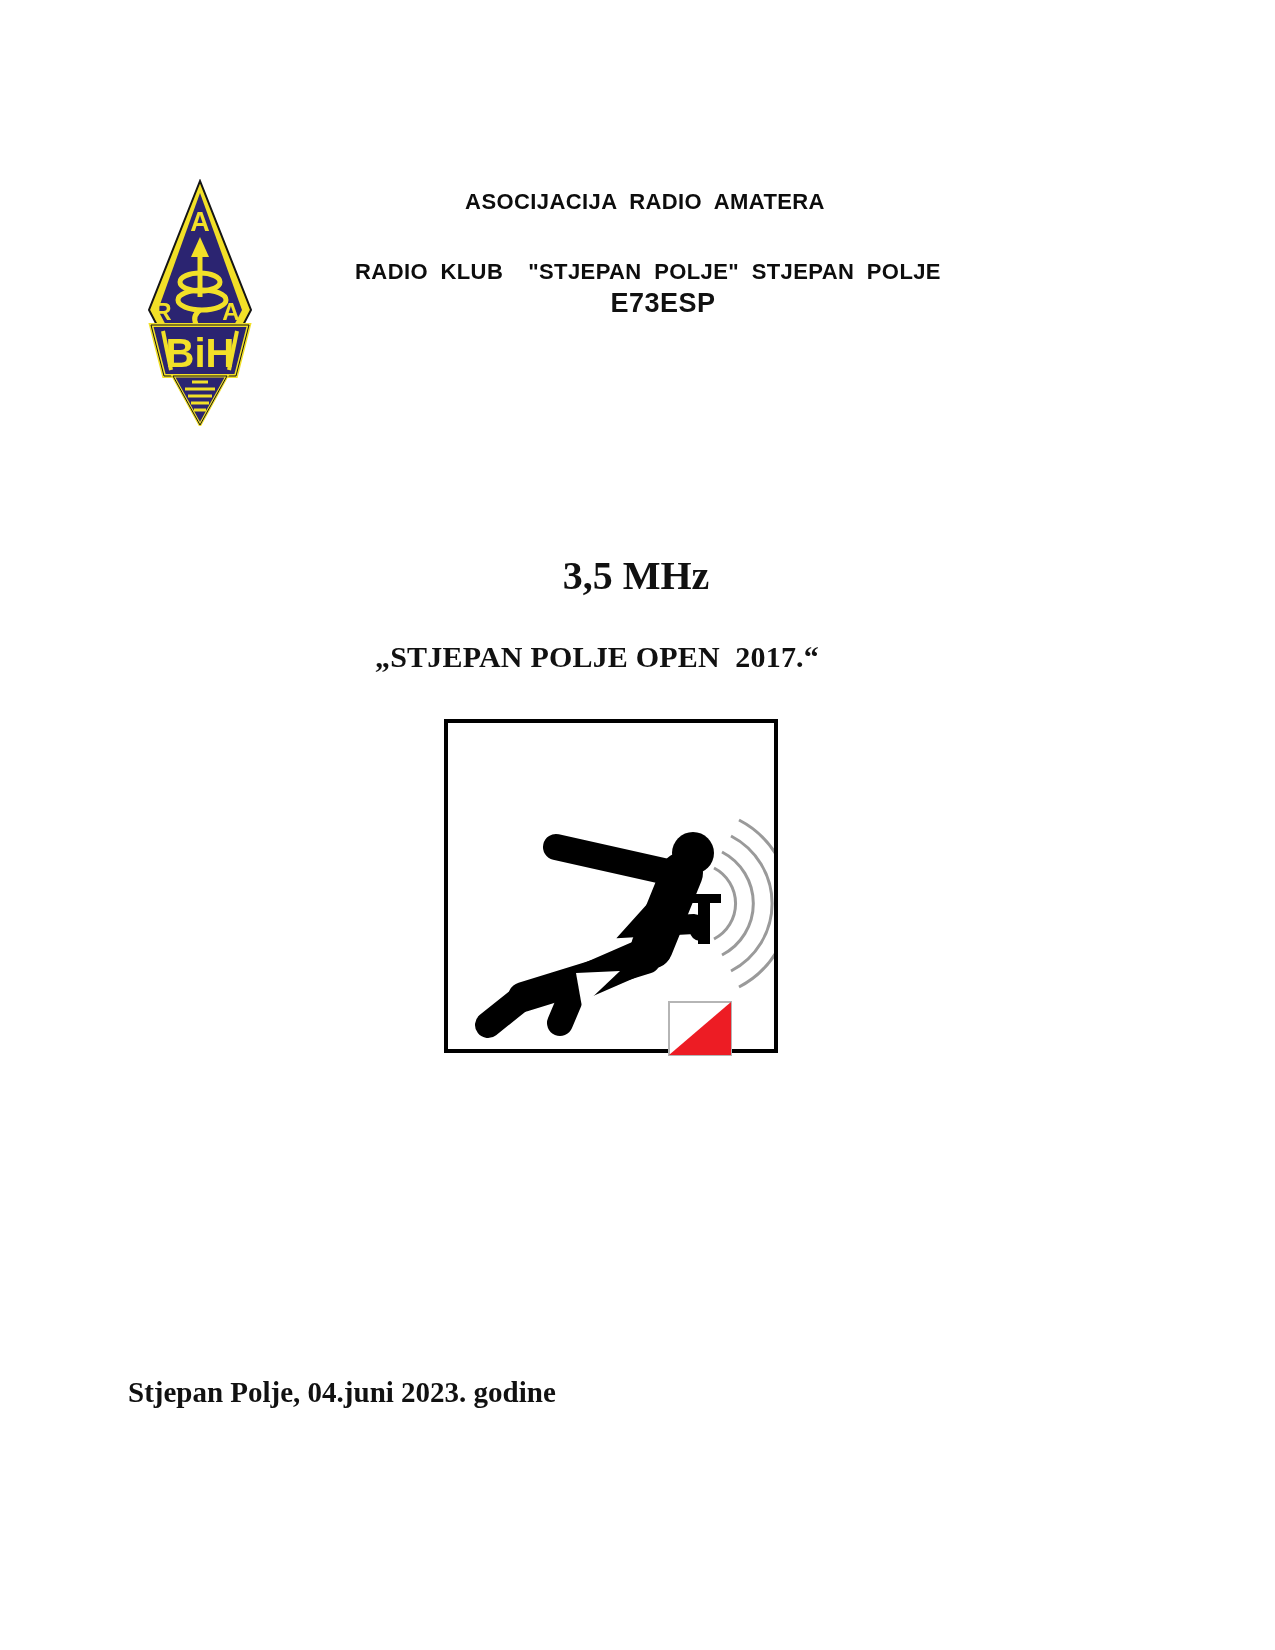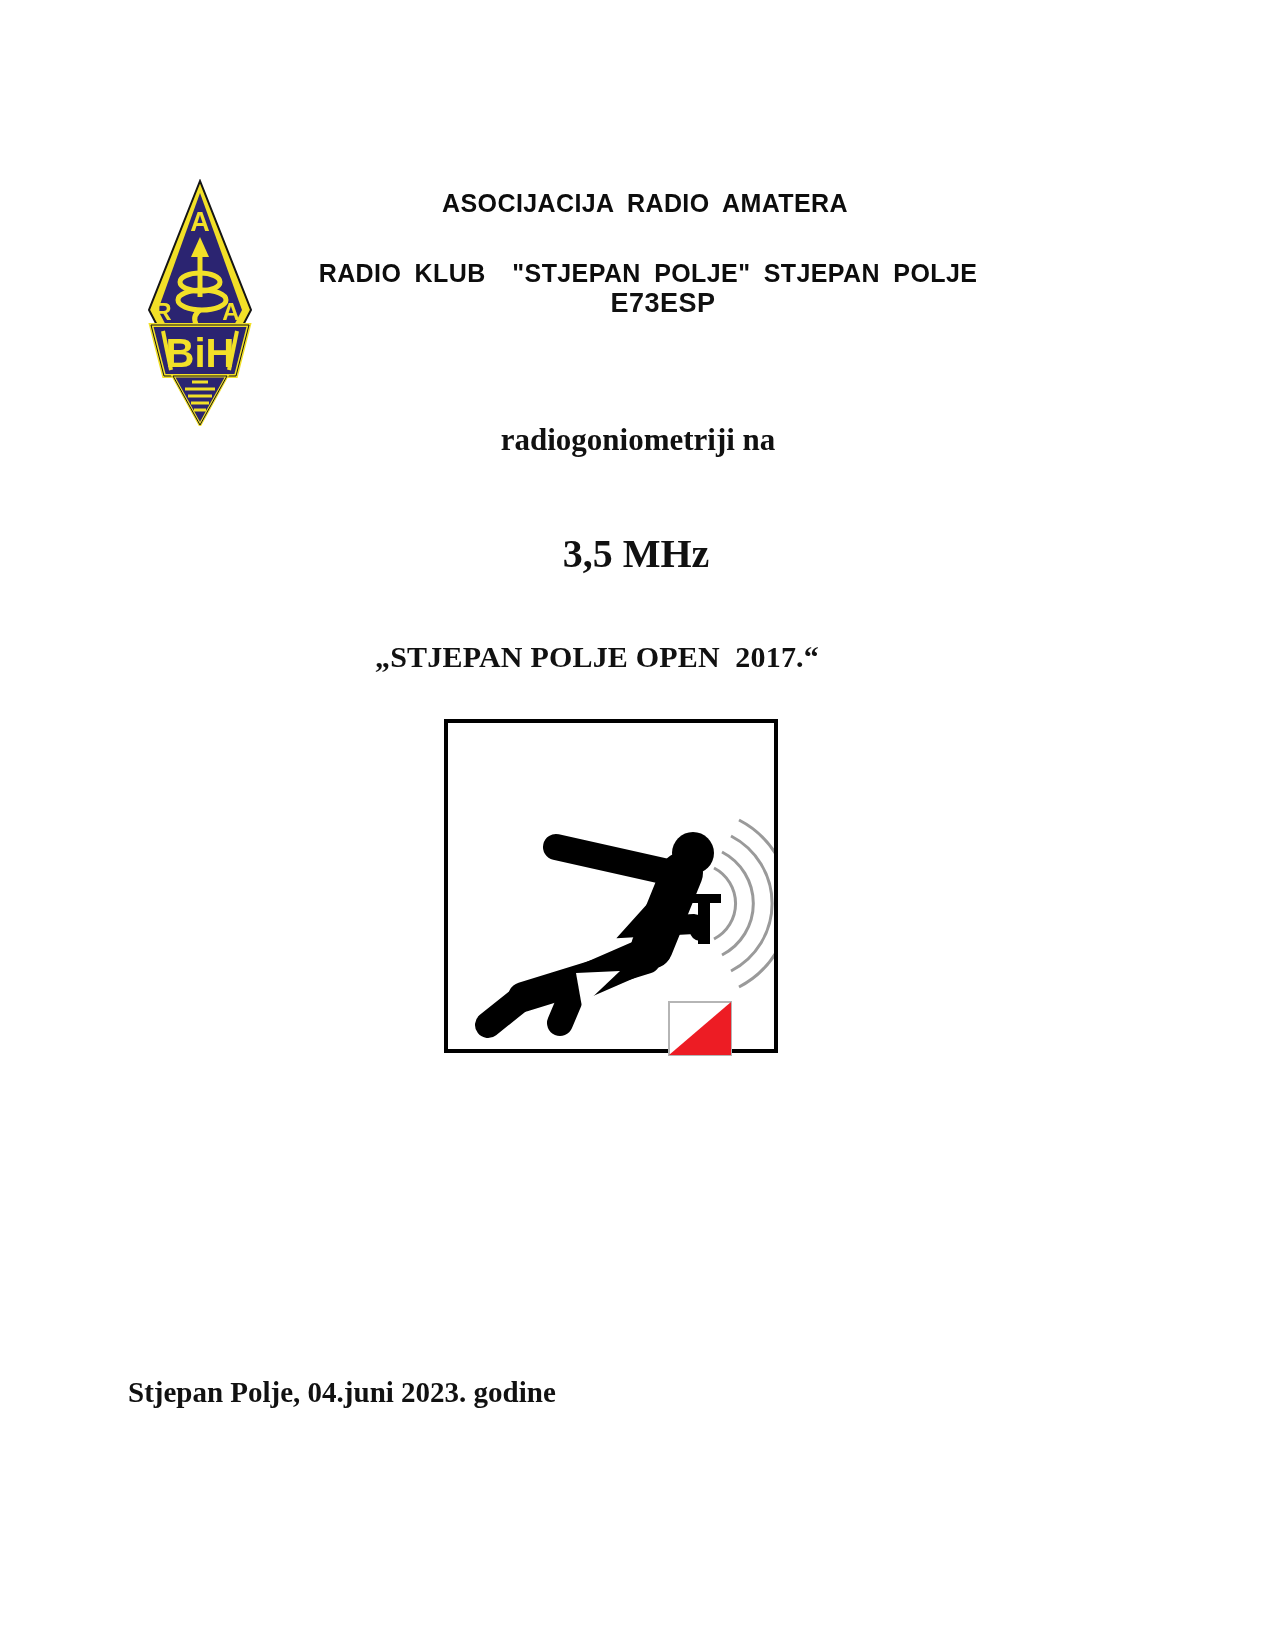--- a/index.html
+++ b/index.html
@@ -11,21 +11,21 @@
     overflow:hidden;
     font-family:"Liberation Serif", serif;
     color:#111;
   }
   .abs{position:absolute;white-space:pre;}
   .ctr{transform:translateX(-50%);}
   .sans{font-family:"Liberation Sans", sans-serif;}
   .serif{font-family:"Liberation Serif", serif;}
   .b{font-weight:bold;}
 
-  .hdr{font-size:25px;letter-spacing:.4px;word-spacing:6px;color:#0d0d0d;}
+  .hdr{font-size:22px;letter-spacing:.4px;word-spacing:6px;color:#0d0d0d;}
   .callsign{font-size:27px;letter-spacing:.5px;}
   .title-line{font-size:31px;}
   .freq{font-size:40px;}
   .event{font-size:30px;letter-spacing:.2px;}
   .dateline{font-size:29px;}
 
   .logo-box{left:147px;top:143px;width:106px;height:247px;}
   .pictogram-box{
     left:444px;top:719px;width:334px;height:334px;
     border:4px solid #000;box-sizing:border-box;background:#fff;
@@ -67,23 +67,22 @@
       <line x1="41" y1="217" x2="65" y2="217" stroke="#f2e028" stroke-width="3"></line>
       <line x1="44" y1="224" x2="62" y2="224" stroke="#f2e028" stroke-width="3"></line>
       <line x1="47" y1="231" x2="59" y2="231" stroke="#f2e028" stroke-width="3"></line>
     </svg>
   </div>
 
   <div class="abs ctr sans b hdr" style="left:645px;top:189px;">ASOCIJACIJA RADIO AMATERA</div>
   <div class="abs ctr sans b hdr" style="left:648px;top:259px;">RADIO KLUB  "STJEPAN POLJE" STJEPAN POLJE</div>
   <div class="abs ctr sans b callsign" style="left:663px;top:288px;">E73ESP</div>
 
-  <div class="abs ctr serif b title-line" style="left:638px;top:422px;">radiogoniometriji na</div>
 
-  <div class="abs ctr serif b freq" style="left:636px;top:530px;">3,5 MHz</div>
+  <div class="abs ctr serif b freq" style="left:636px;top:552px;">3,5 MHz</div>
 
   <div class="abs ctr serif b event" style="left:597px;top:640px;">„STJEPAN POLJE OPEN  2017.“</div>
 
   <div class="abs pictogram-box">
     <svg width="326" height="326" viewBox="0 0 326 326">
 
       <g stroke="#9a9a9a" stroke-width="3" fill="none">
         <path d="M266,109 A40,40 0 0 1 266,180"></path>
         <path d="M274,93  A58,58 0 0 1 274,196"></path>
         <path d="M283,77  A76,76 0 0 1 283,212"></path>

